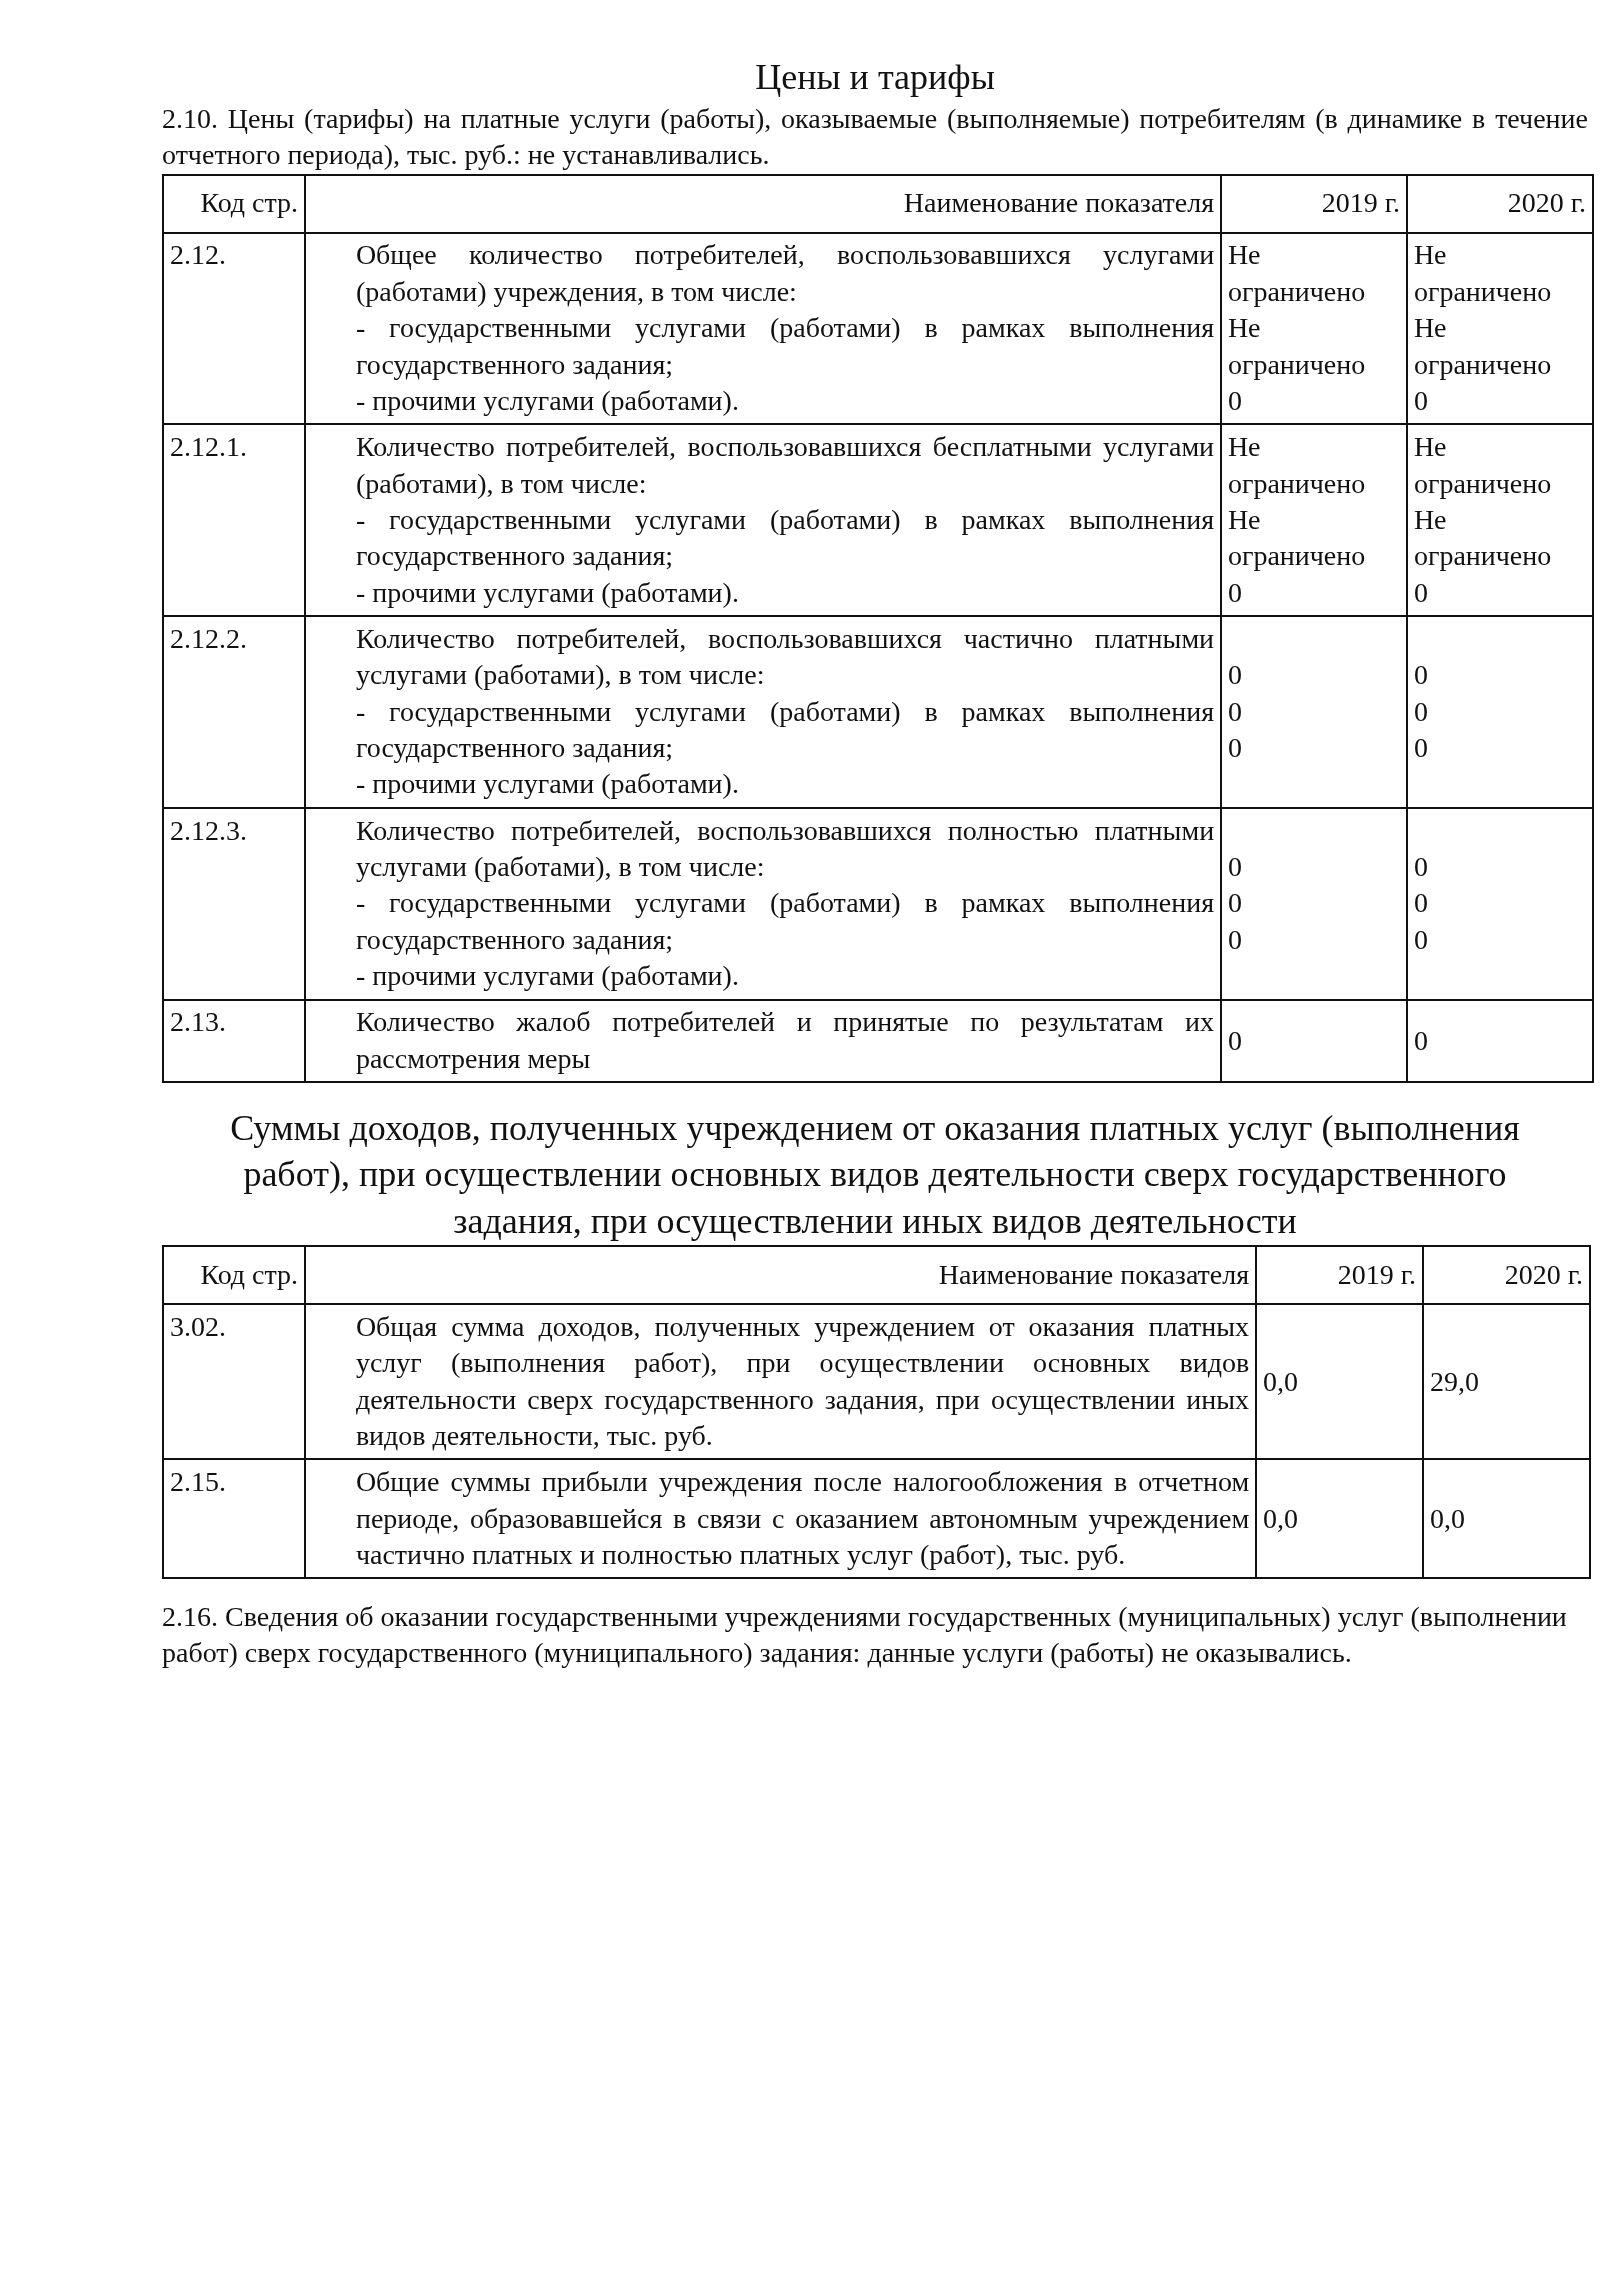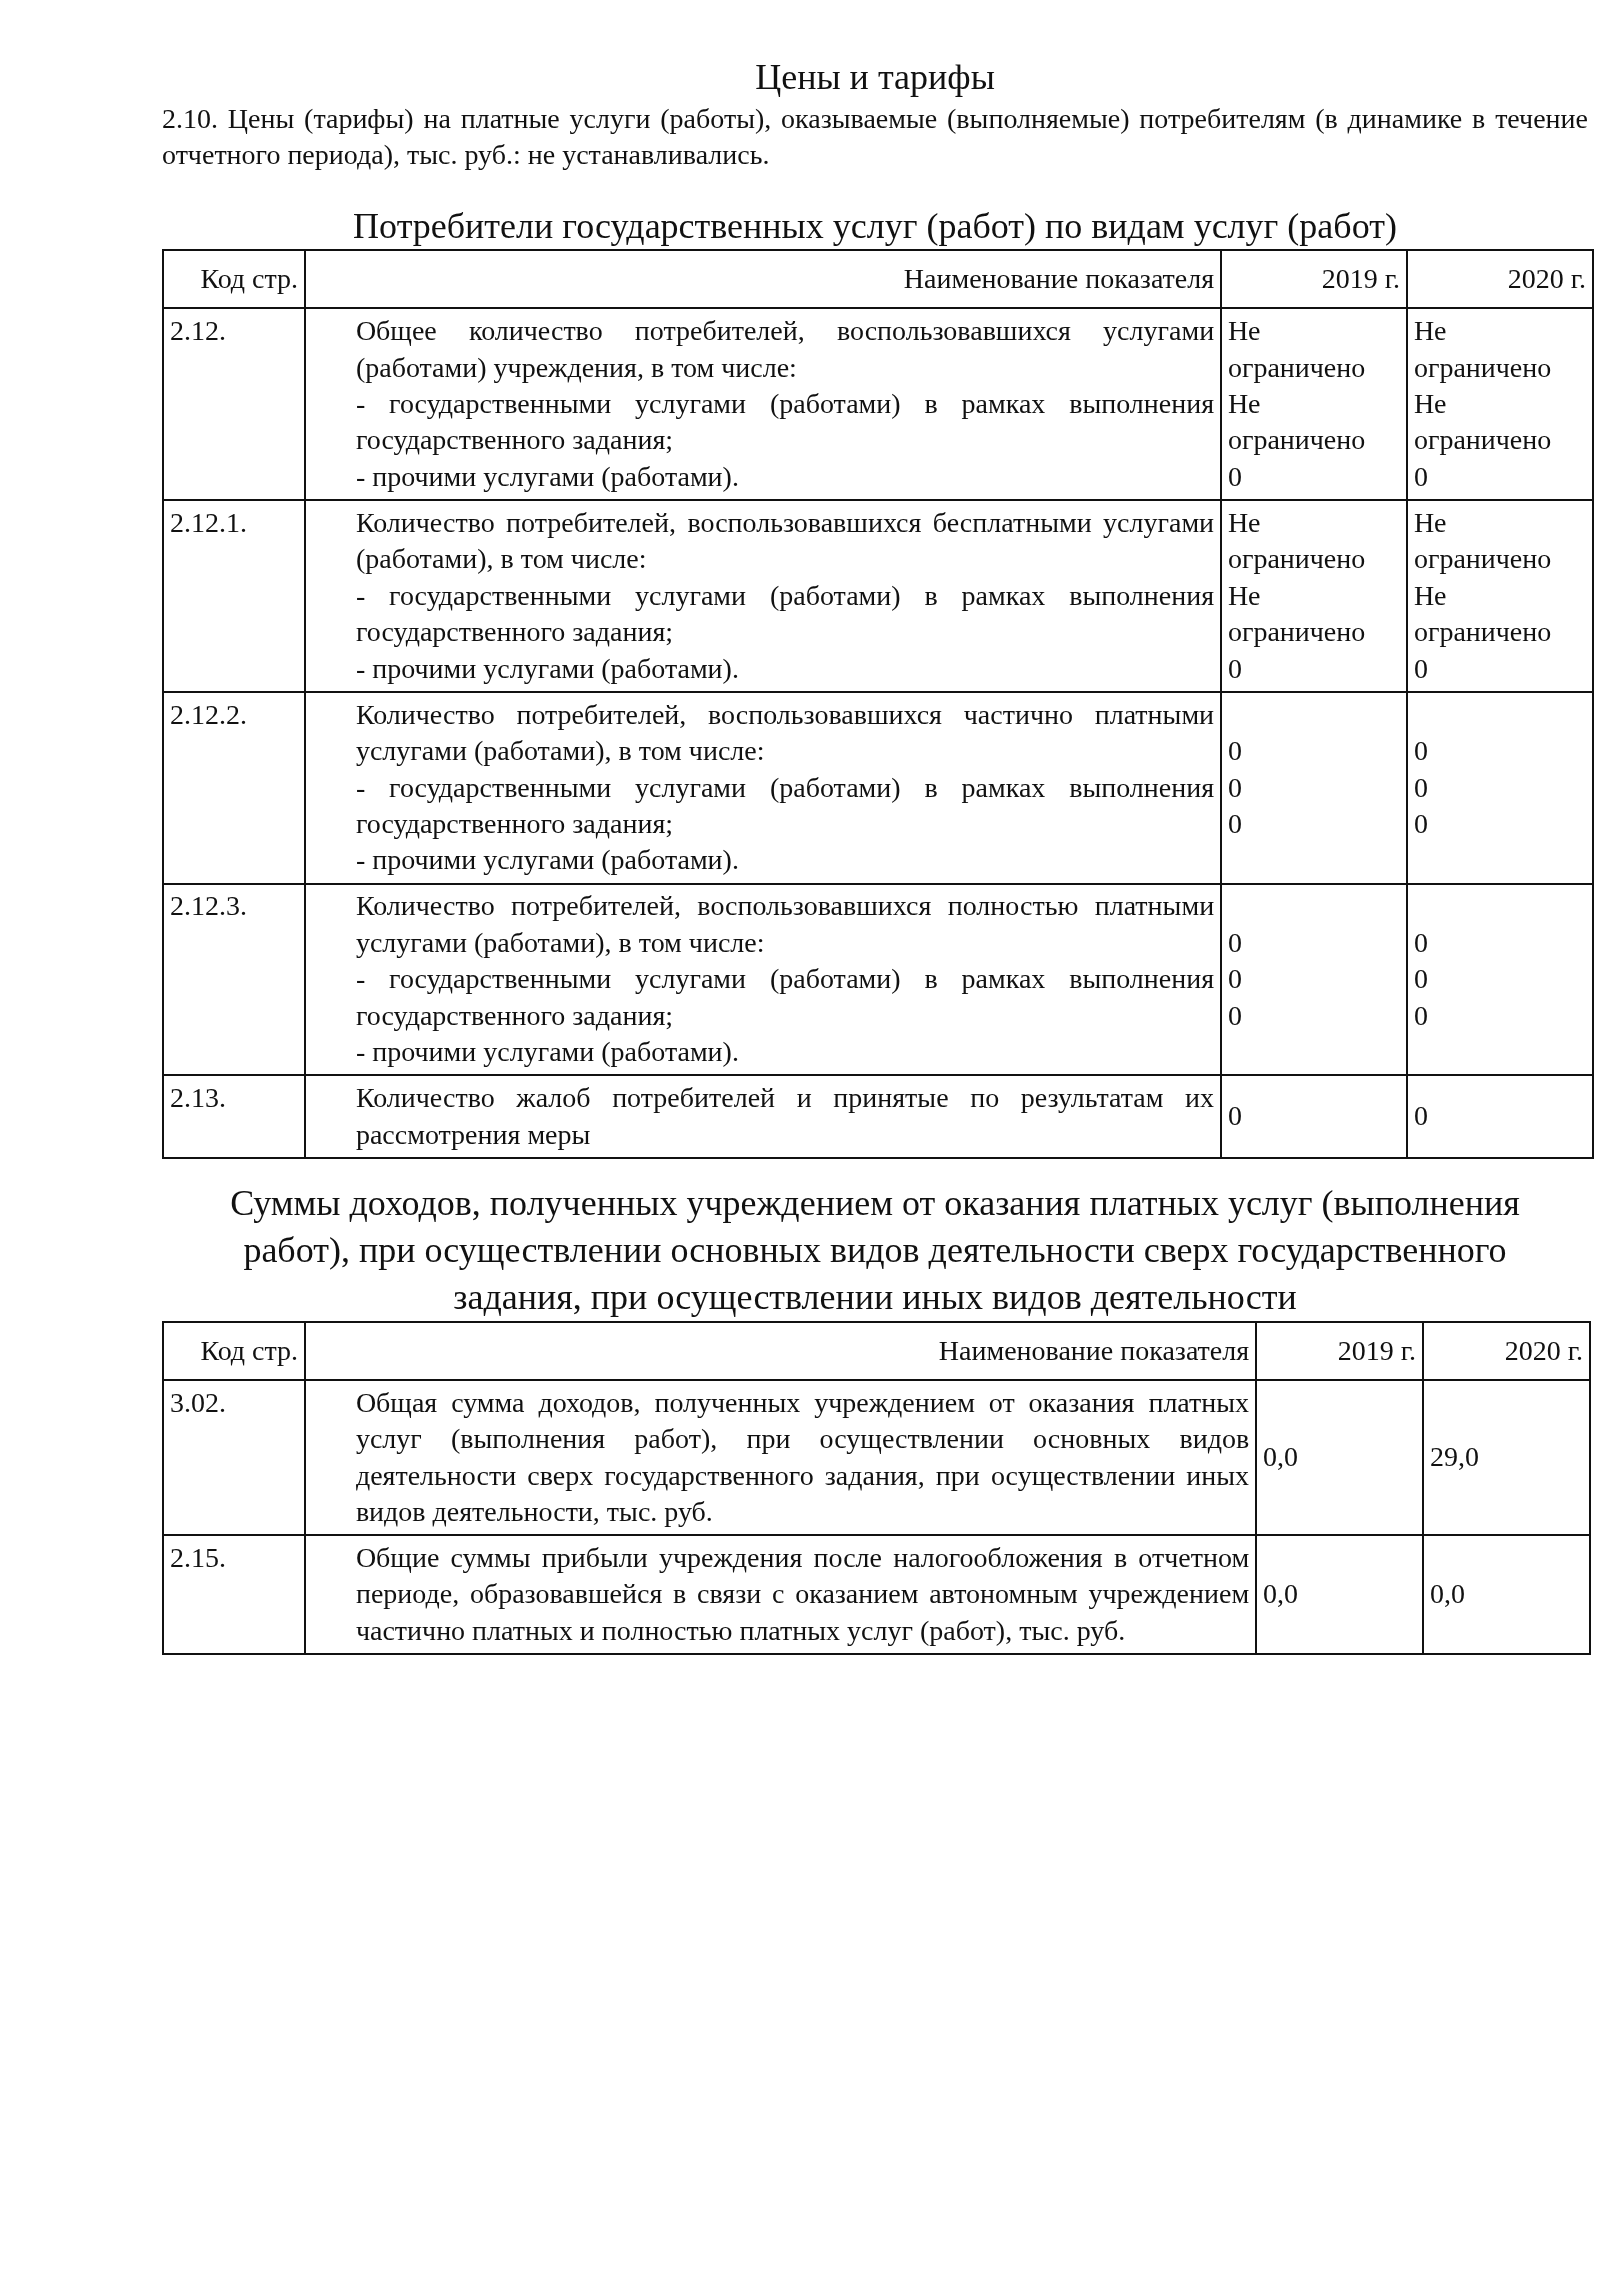--- a/index.html
+++ b/index.html
@@ -16,21 +16,20 @@
   .desc { text-align:justify; }
   .desc span { display:block;margin-left:44px; }
 </style>
 </head>
 <body>
 
 <div class="page">
   <h2 class="sec-title">Цены и тарифы</h2>
   <p>2.10. Цены (тарифы) на платные услуги (работы), оказываемые (выполняемые) потребителям (в динамике в течение отчетного периода), тыс. руб.: не устанавливались.</p>
 
-  <div class="sec-title" style="margin-top:29px">Потребители государственных услуг (работ) по видам услуг (работ)</div>
   <table>
     <colgroup>
         <col style="width:142px">
         <col style="width:916px">
         <col style="width:186px">
         <col style="width:186px">
       </colgroup>
     <thead>
       <tr>
         <th>Код стр.</th>
@@ -164,14 +163,15 @@
           <td class="val multi">
             <span>0,0</span>
           </td>
           <td class="val multi">
             <span>0,0</span>
           </td>
         </tr>
       </tbody>
   </table>
 
+  <p style="margin-top:19.6px;text-align:left">2.16. Сведения об оказании государственными учреждениями государственных (муниципальных) услуг (выполнении работ) сверх государственного (муниципального) задания: данные услуги (работы) не оказывались.</p>
 </div>
 
 
 </body></html>

